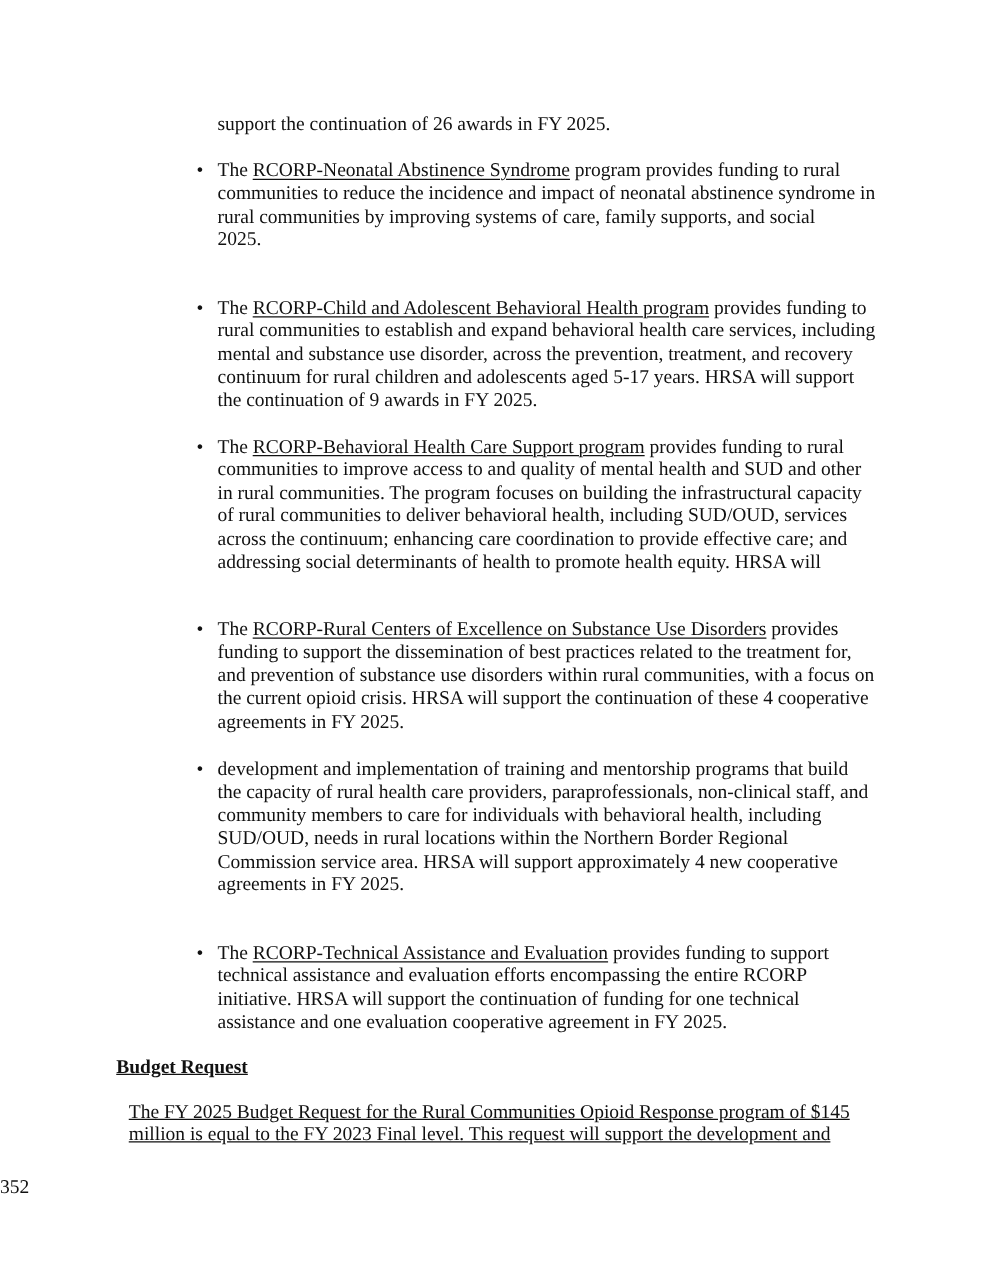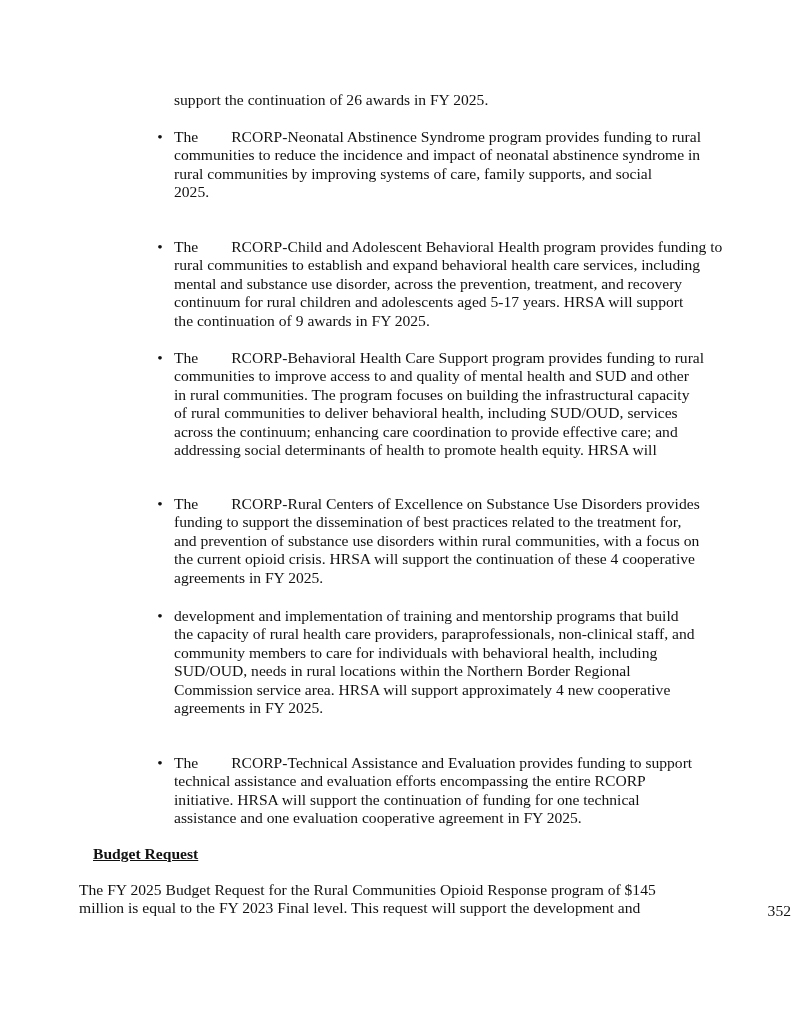--- a/index.html
+++ b/index.html
@@ -44,48 +44,49 @@
       text-align: center;
     }
     .bullet-text {
       display: block;
     }
     .bullet-text .ln {
       display: block;
       white-space: nowrap;
     }
     .link {
+      text-decoration: underline;
       text-underline-offset: 2px;
       text-decoration-thickness: 1px;
-      margin-left: 29px;
     }
     .section-heading {
       position: absolute;
       left: 93px;
       top: 845px;
       font-weight: bold;
       white-space: nowrap;
       text-decoration: underline;
     }
     .body-para {
       position: absolute;
-      left: 79px;
+      left: 103px;
       top: 881px;
       width: 620px;
+      text-decoration: underline;
     }
     .body-para .ln {
       display: block;
       white-space: nowrap;
     }
     .page-number {
       position: absolute;
       left: 0;
       width: 791px;
-      top: 902px;
-      text-align: right;
+      top: 941px;
+      text-align: left;
     }
   </style>
 </head>
 <body>
 
 <div class="page">
 
   <div class="cont-line">support the continuation of 26 awards in FY 2025.</div>
 
   <div class="bullet-item" style="top:128px;">

